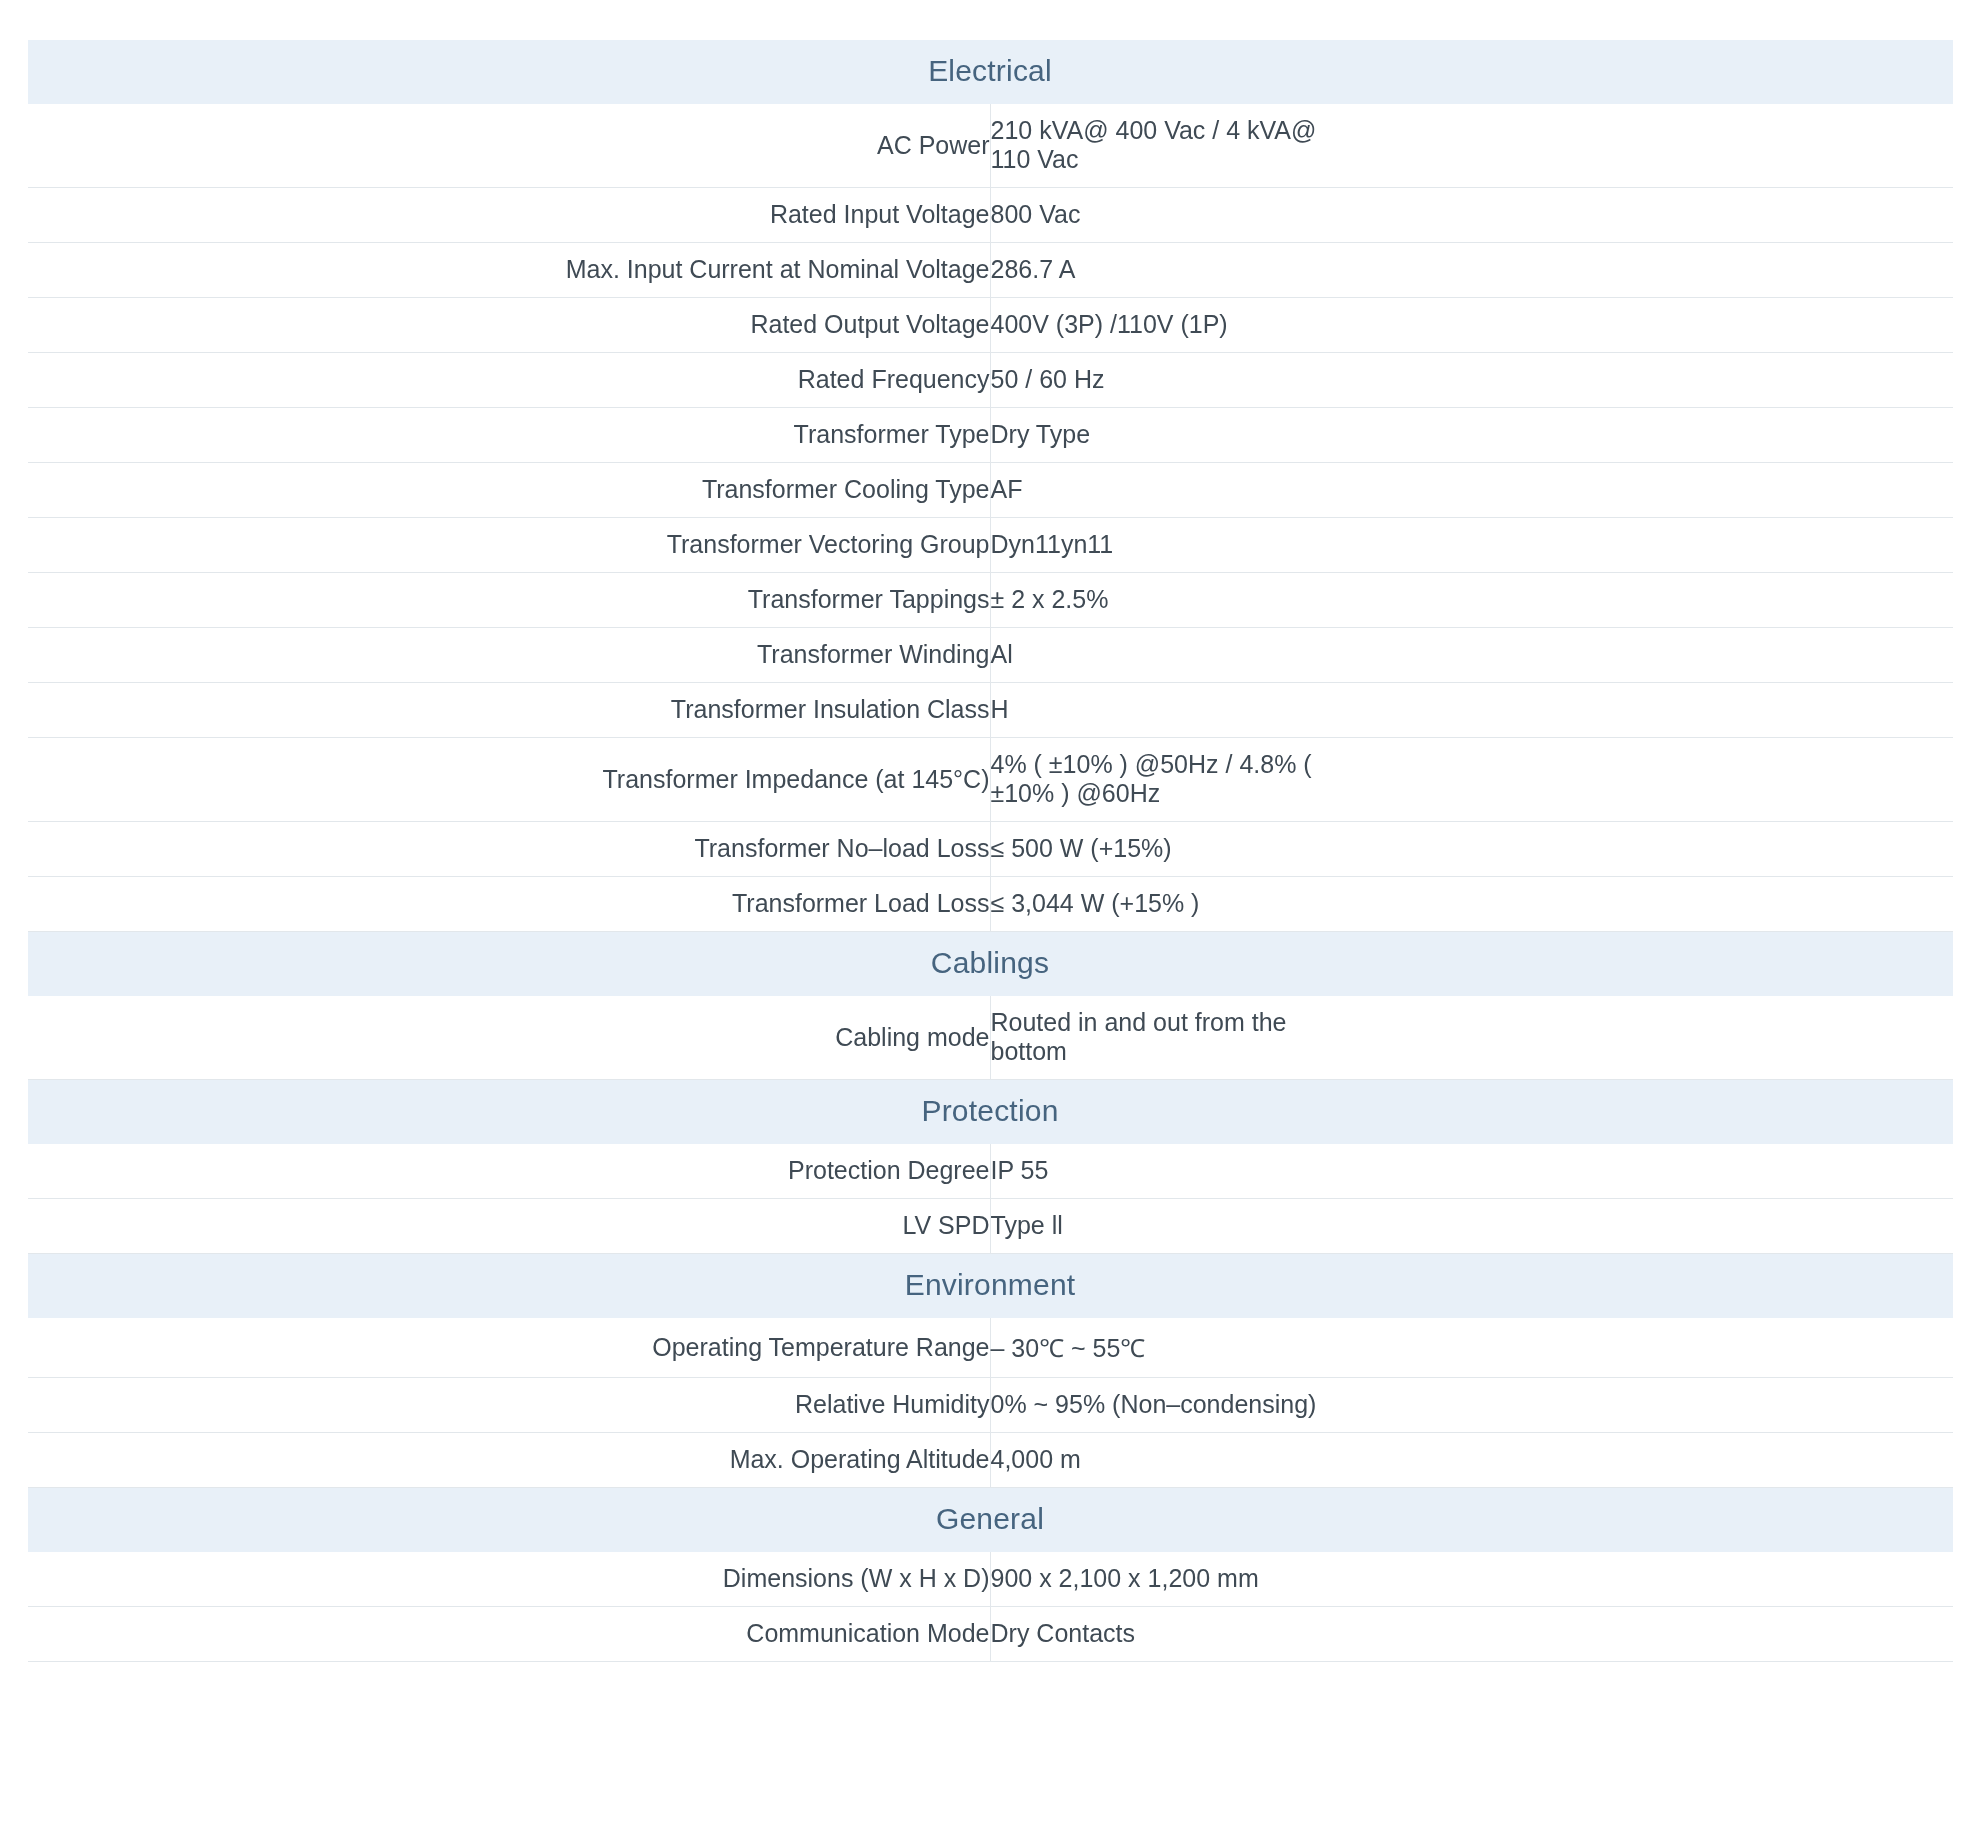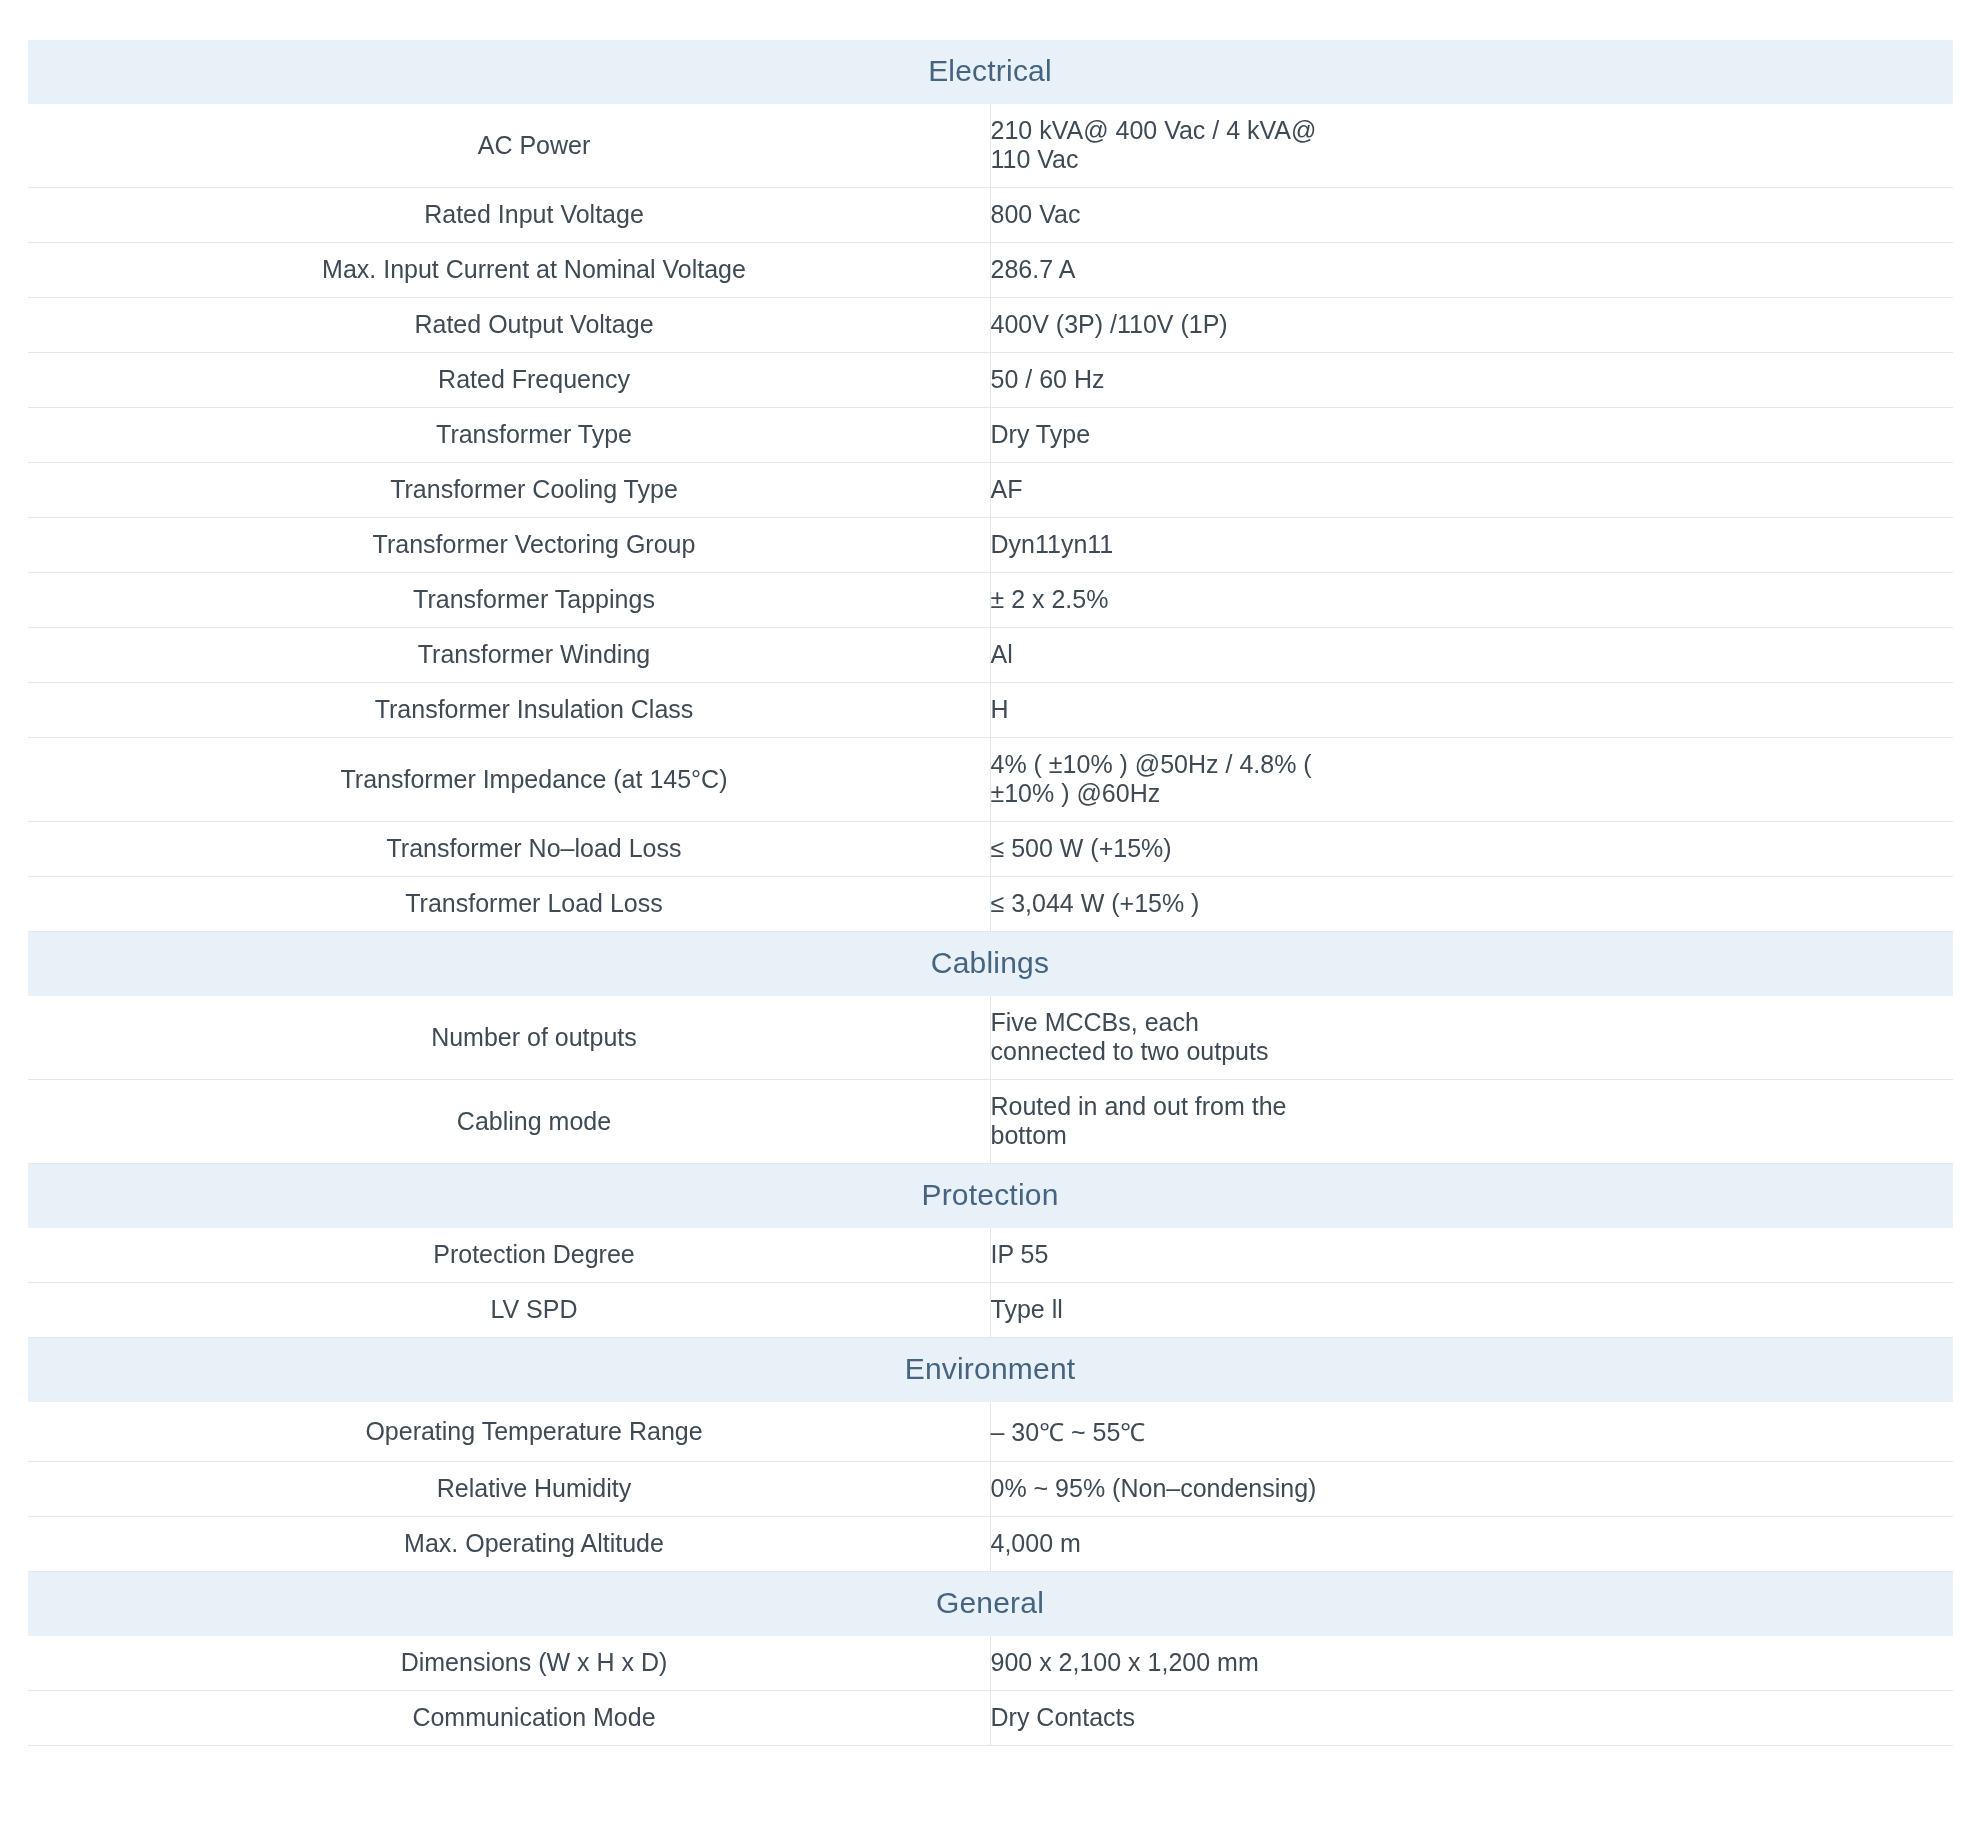--- a/index.html
+++ b/index.html
@@ -42,21 +42,21 @@
     font-size: 25px;
     padding: 12px 0 13px 0;
     color: #3f4a54;
     font-weight: 400;
   }
 
   td.spec-label {
     width: 624px;
     padding-left: 51px !important;
     border-right: 1px solid #e2e7eb;
-    text-align: center;
+    text-align: right;
     box-sizing: border-box;
   }
 
   td.spec-value {
     text-align: left;
     padding-left: 0 !important;
     padding-right: 634px !important;
   }
 </style>
 </head>
@@ -121,24 +121,20 @@
           <td class="spec-value">≤ 500 W (+15%)</td>
         </tr>
         <tr class="spec-row">
           <td class="spec-label">Transformer Load Loss</td>
           <td class="spec-value">≤ 3,044 W (+15% )</td>
         </tr>
         <tr class="section-row">
           <td colspan="2">Cablings</td>
         </tr>
         <tr class="spec-row">
-          <td class="spec-label">Number of outputs</td>
-          <td class="spec-value">Five MCCBs, each connected to two outputs</td>
-        </tr>
-        <tr class="spec-row">
           <td class="spec-label">Cabling mode</td>
           <td class="spec-value">Routed in and out from the bottom</td>
         </tr>
         <tr class="section-row">
           <td colspan="2">Protection</td>
         </tr>
         <tr class="spec-row">
           <td class="spec-label">Protection Degree</td>
           <td class="spec-value">IP 55</td>
         </tr>

